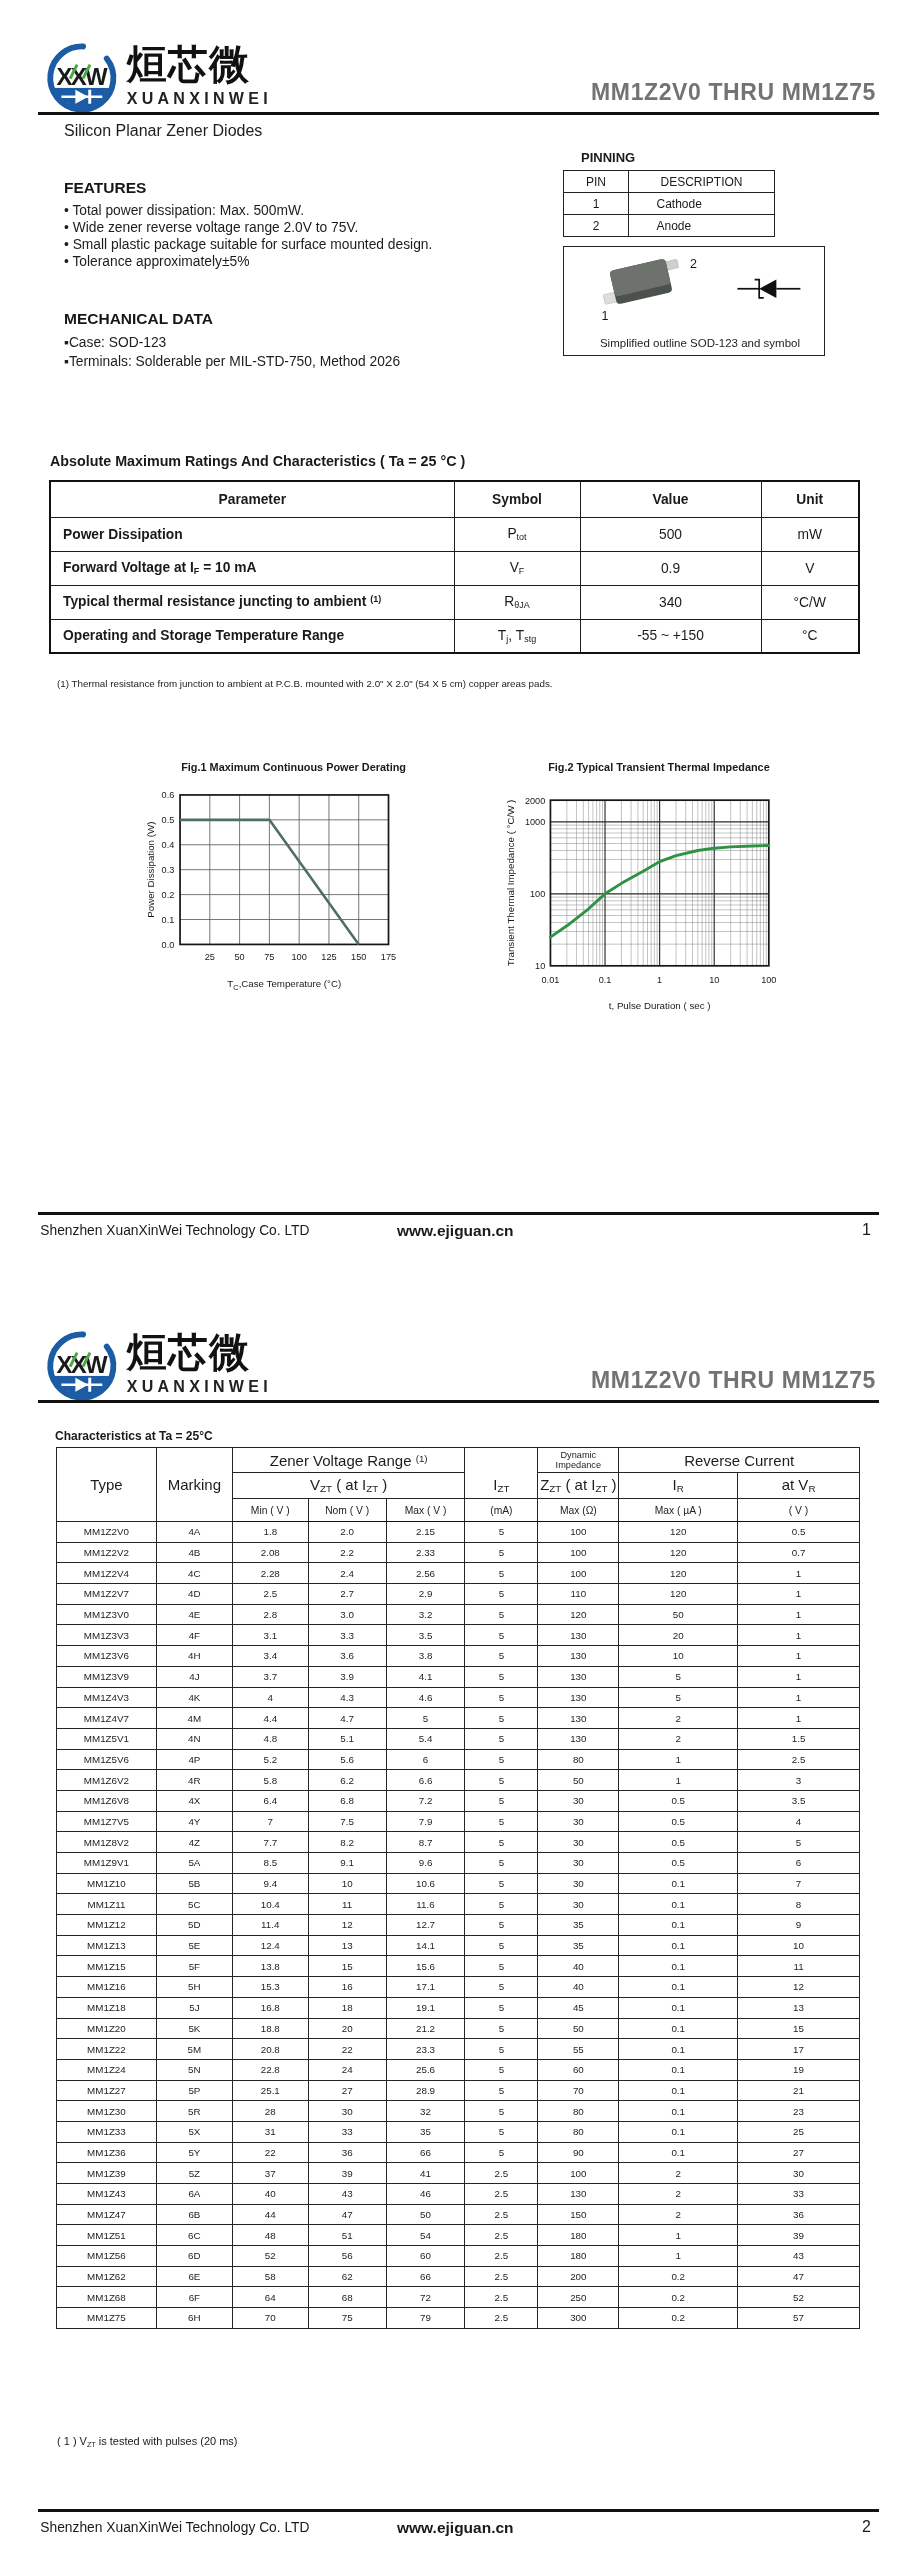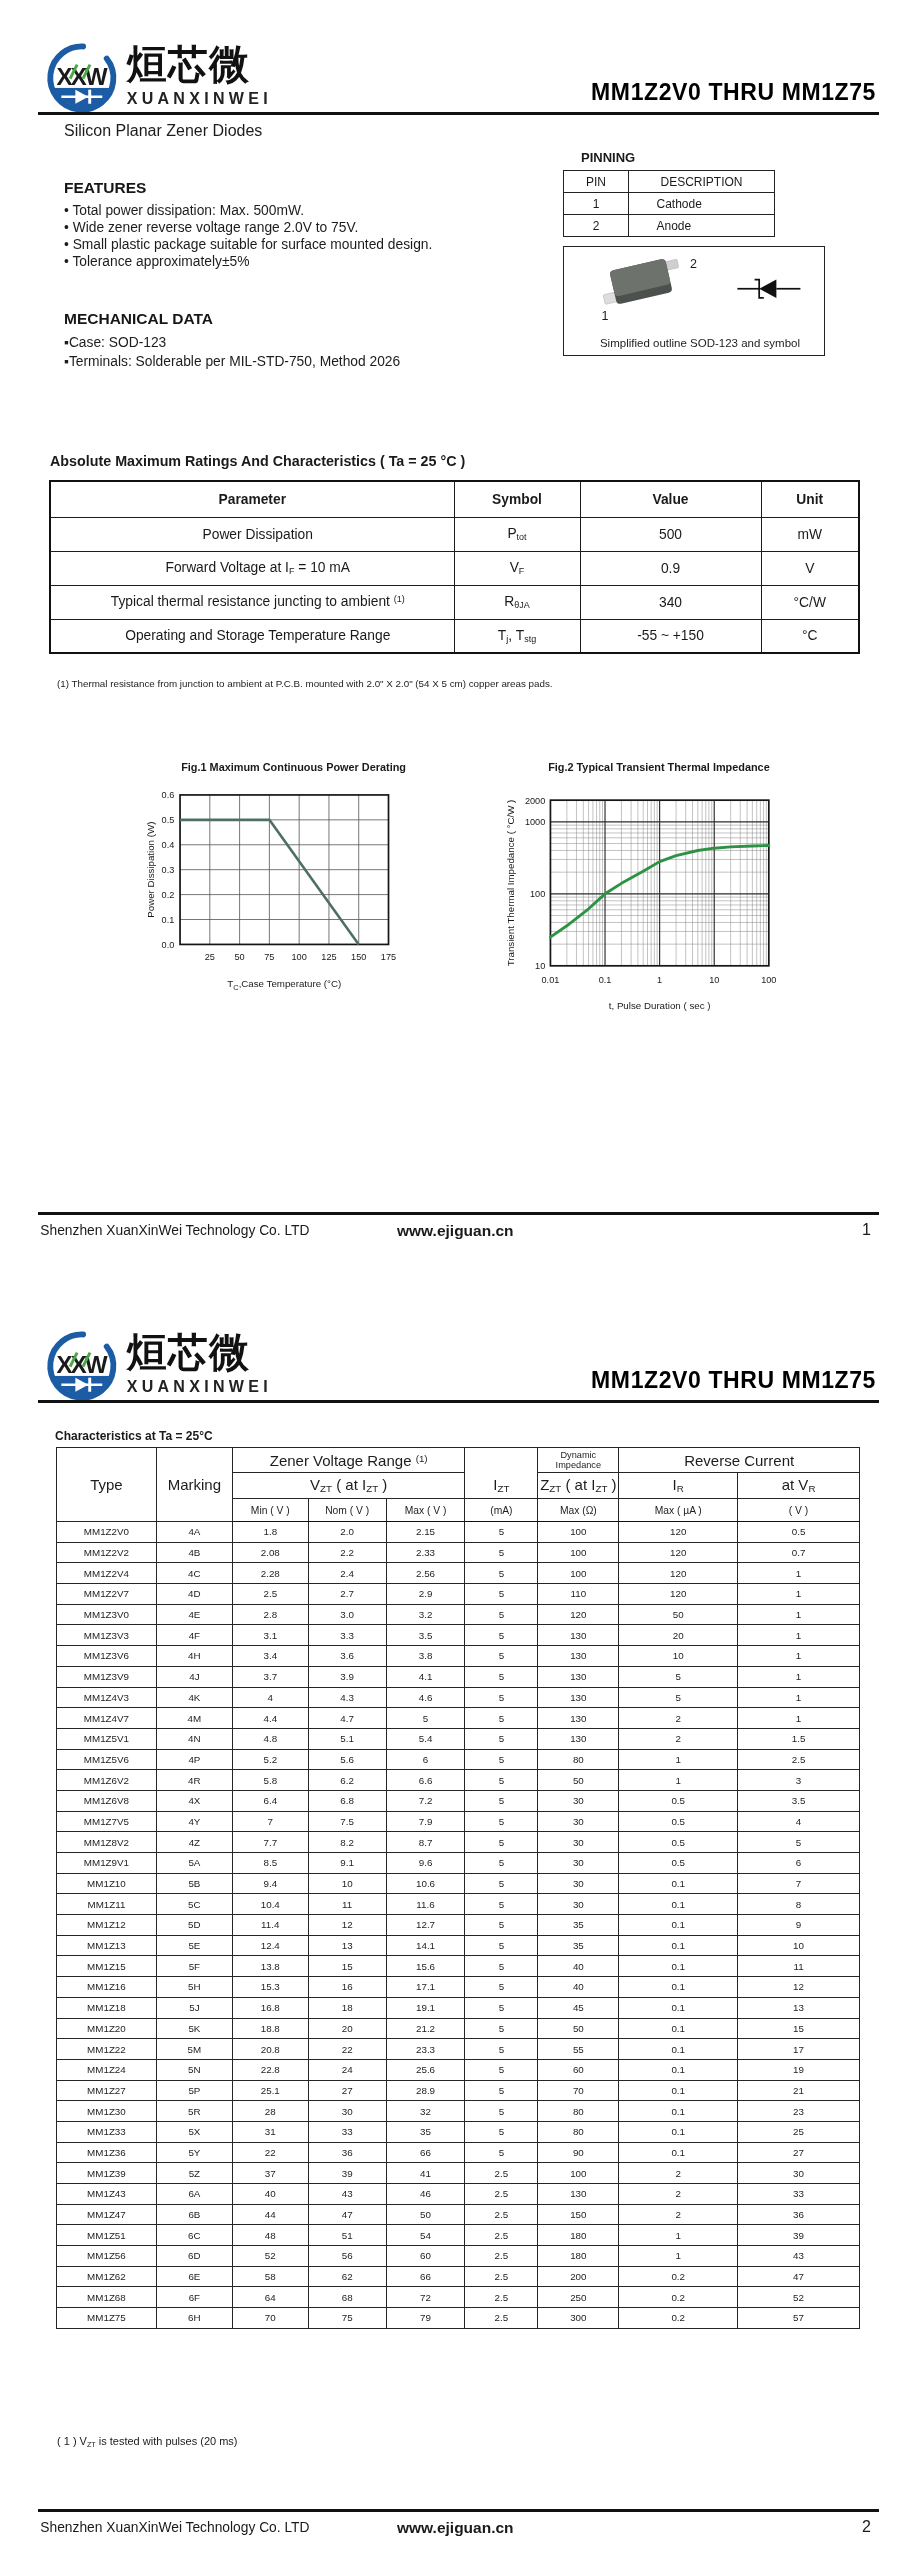--- a/index.html
+++ b/index.html
@@ -7,21 +7,21 @@
          font-family:"Liberation Sans", sans-serif; }
   .page { position:relative; width:910px; height:1288px; background:#fff; overflow:hidden; }
 
   
   .logo-wrap { position:absolute; left:45px; top:40px; display:flex; align-items:flex-start; }
   .logo-text { margin-left:5.7px; }
   .logo-cn { font-size:40px; font-weight:bold; color:#111; line-height:49px; letter-spacing:1.1px;
              font-family:"DejaVu Sans", sans-serif; }
   .logo-en { font-size:16px; letter-spacing:4.3px; color:#222; font-weight:bold; margin-top:1.1px; }
   .doc-title { position:absolute; right:34px; top:79px; font-size:23px; font-weight:bold;
-               letter-spacing:0.6px; color:#000000; }
+               letter-spacing:0.6px; color:#737373; }
   .head-rule { position:absolute; left:38px; width:841px; top:112px; height:2.9px; background:#111; }
   .subtitle { position:absolute; left:64px; top:122px; font-size:16px; color:#1d1d1d; }
 
   
   .features { position:absolute; left:64px; top:179px; }
   .sec-head { font-size:15.5px; font-weight:bold; color:#161616; margin-bottom:4.6px; }
   .feat-item { font-size:13.8px; color:#1d1d1d; line-height:17px; }
   .mech { position:absolute; left:64px; top:310px; }
   .mech .feat-item { line-height:19px; }
 
@@ -35,21 +35,21 @@
   .outline-caption { position:absolute; left:12px; right:0; bottom:5.7px; text-align:center;
                      font-size:11.5px; color:#1d1d1d; }
   .pkg-svg { position:absolute; left:19.5px; top:3.4px; }
   .diode-svg { position:absolute; left:172px; top:27.5px; }
 
   
   .absmax-head { position:absolute; left:50px; top:453px; font-size:14.3px; font-weight:bold; }
   table.absmax { position:absolute; left:49px; top:480px; width:811px; border-collapse:collapse; }
   table.absmax td, table.absmax th { border:1.1px solid #1c1c1c; font-size:13.8px; height:34px; }
   table.absmax tr.hdr th { height:36px; border-bottom:1.7px solid #1c1c1c; font-weight:bold; }
-  table.absmax .c-param { text-align:center; padding-left:12px; }
+  table.absmax .c-param { text-align:left; padding-left:12px;font-weight:bold; }
   table.absmax .c-center, table.absmax th { text-align:center; }
   table.absmax, table.absmax tr:first-child th { border-top:2.3px solid #111; }
   table.absmax { border:2.3px solid #111; }
   .fn1 { position:absolute; left:57px; top:678px; font-size:9.8px; color:#1d1d1d; }
 
   
   #fig1 { position:absolute; left:141px; top:756px; }
   #fig2 { position:absolute; left:504px; top:756px; }
   svg { font-family:"Liberation Sans", sans-serif; }
   svg text { fill:#1a1a1a; }

